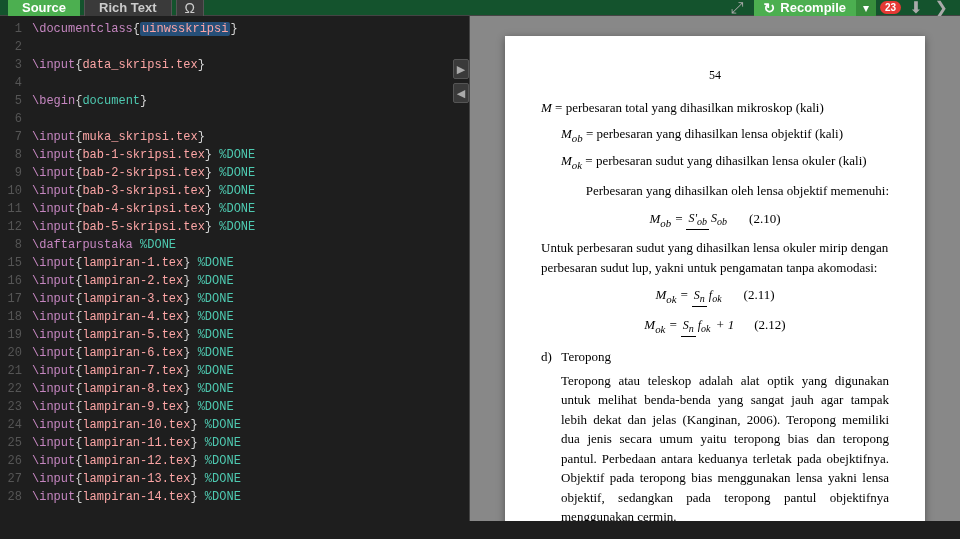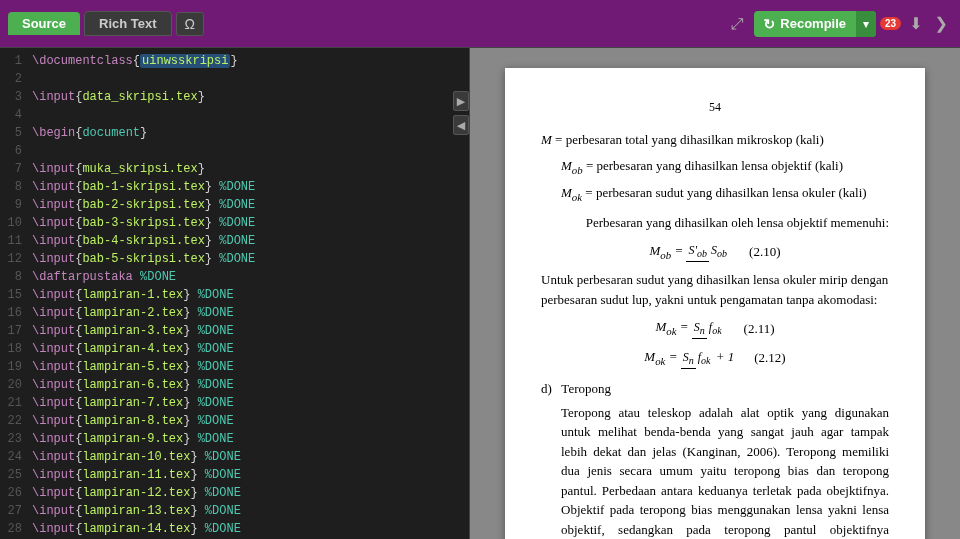--- a/index.html
+++ b/index.html
@@ -2,22 +2,22 @@
 <html><head>
   <meta charset="utf-8">
   <style>
     * { box-sizing: border-box; margin: 0; padding: 0; }
     body { font-family: 'Segoe UI', Arial, sans-serif; background: #1e1e1e; color: #ccc; font-size: 13px; overflow: hidden; width: 960px; height: 539px; }
 
     
     .toolbar {
       display: flex;
       align-items: center;
-      background: #701a75;
-      height: 48px;
+      background: #14532d;
+      height: 16px;
       border-bottom: 1px solid #444;
       padding: 0 8px;
       gap: 4px;
     }
     .tab-btn {
       padding: 4px 14px;
       border-radius: 4px 4px 0 0;
       border: none;
       cursor: pointer;
       font-size: 13px;
@@ -141,21 +141,21 @@
     }
     .line-content {
       display: table-cell;
       font-family: 'Courier New', monospace;
       font-size: 12px;
       line-height: 18px;
       white-space: pre;
       color: #d4d4d4;
     }
     .kw-cmd { color: #c586c0; }
-    .kw-arg { color: #bef264; }
+    .kw-arg { color: #fca5a5; }
     .kw-done { color: #4ec9b0; }
     .kw-env { color: #4ec9b0; }
 
     
     .collapse-arrows {
       position: absolute;
       right: 0;
       top: 50%;
       transform: translateY(-50%);
       display: flex;
@@ -198,21 +198,20 @@
     }
     .page-number {
       text-align: center;
       font-size: 12px;
       margin-bottom: 14px;
     }
     .pdf-text { margin-bottom: 6px; }
     .pdf-indent { margin-left: 20px; }
     .formula-block {
       display: flex;
-      align-items: center;
       justify-content: center;
       gap: 20px;
       margin: 8px 0;
     }
     .formula-num { color: #000; font-size: 13px; }
     .section-label { margin-top: 10px; margin-bottom: 4px; }
     .frac {
       display: inline-flex;
       flex-direction: row;
       align-items: center;

